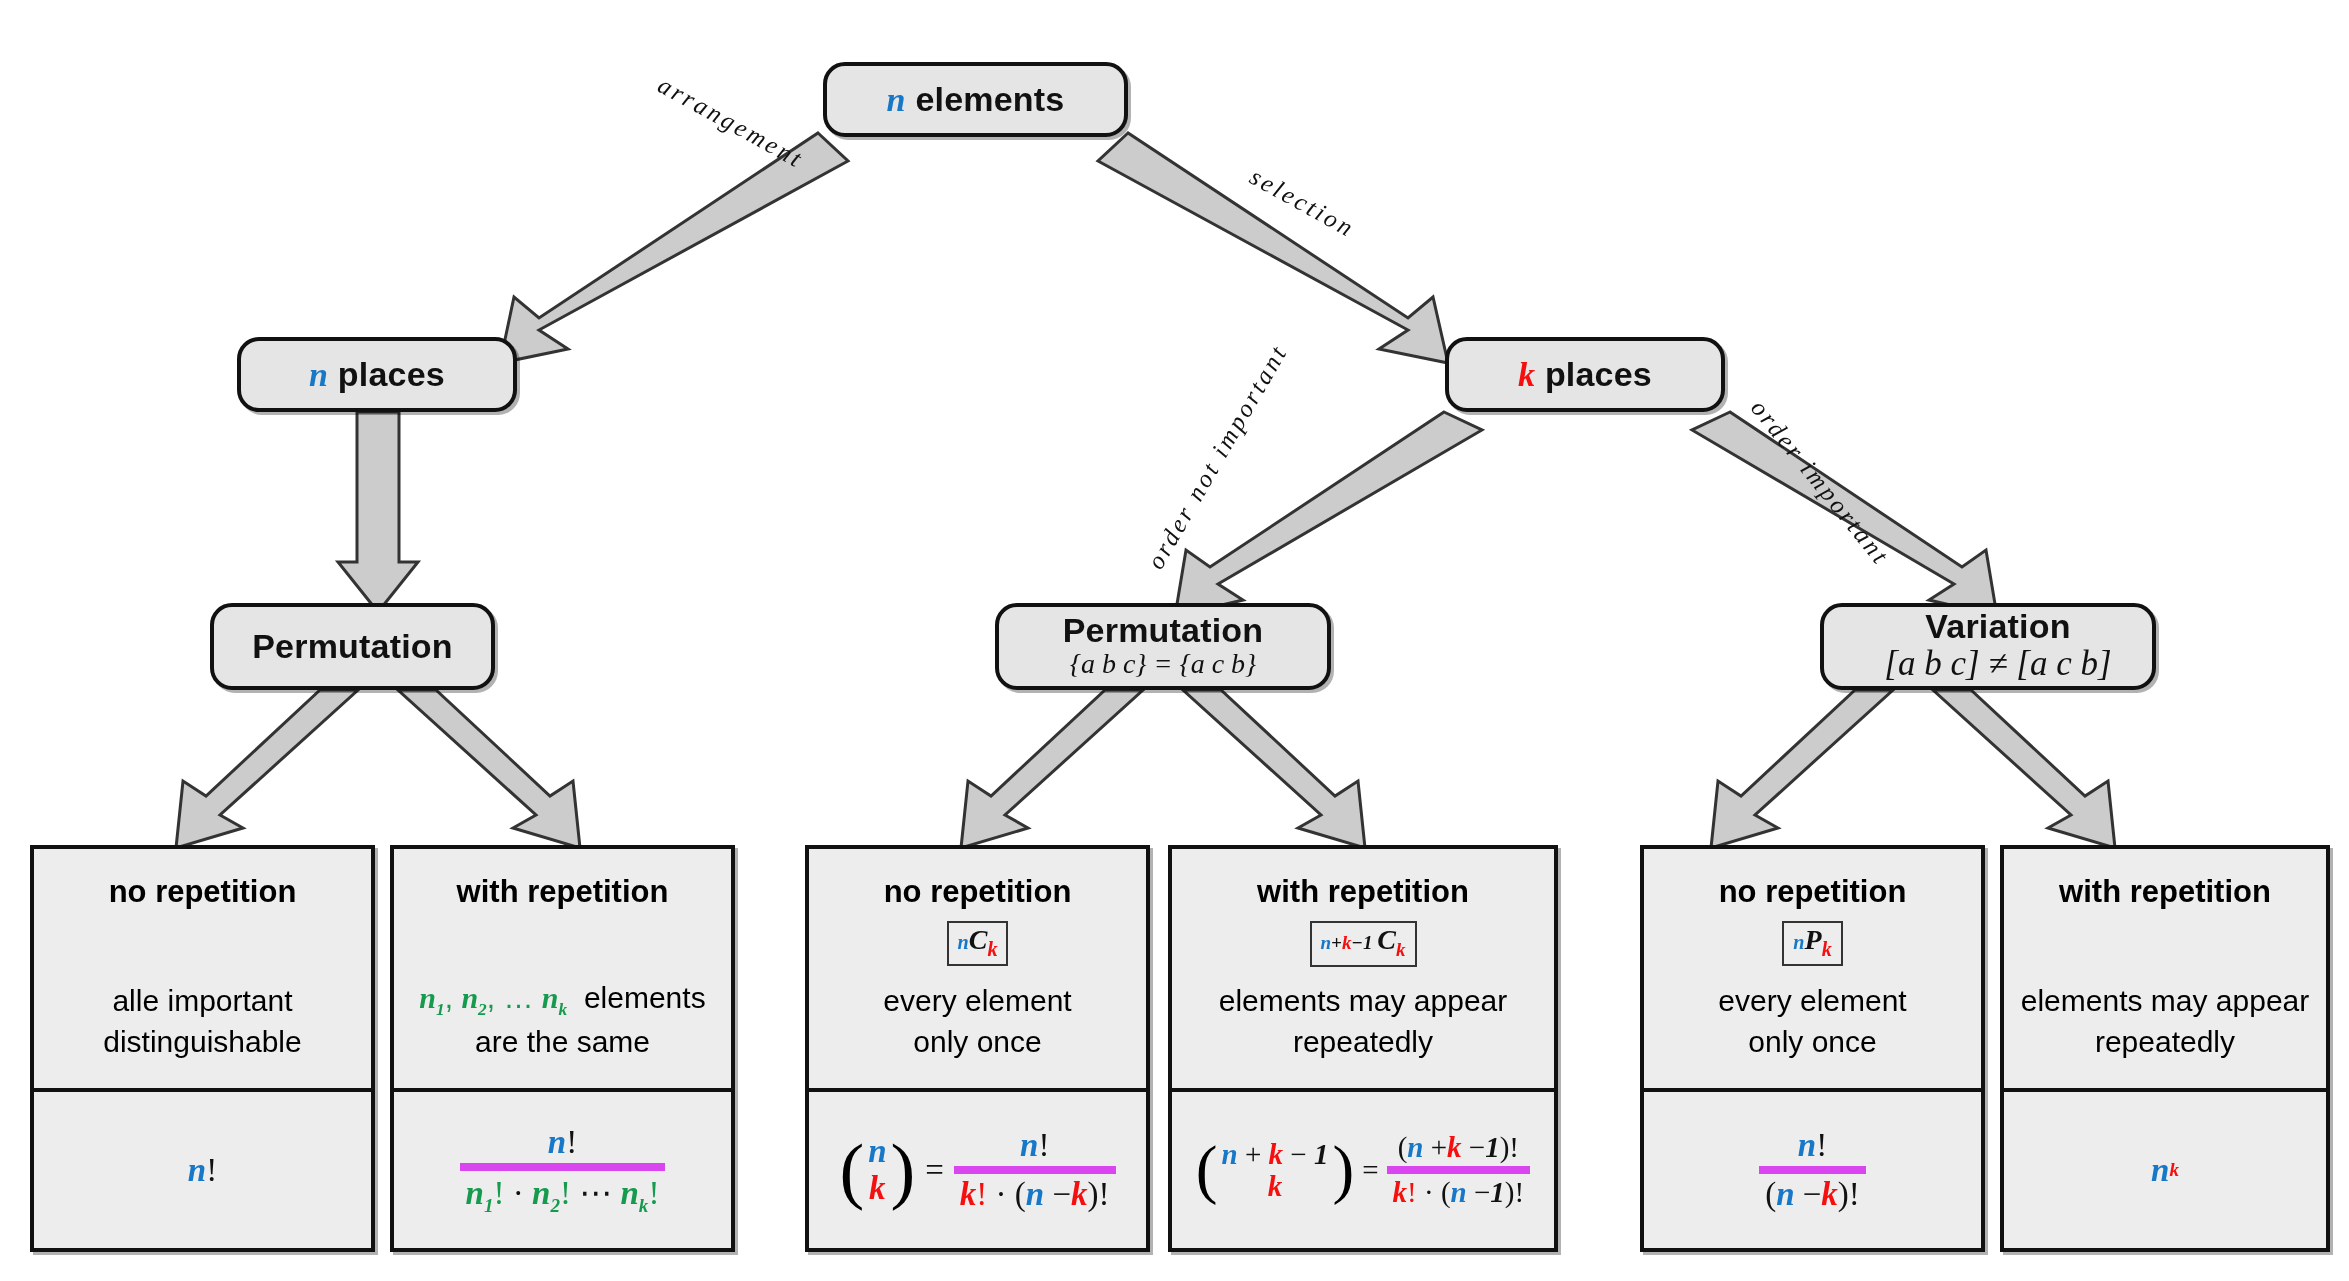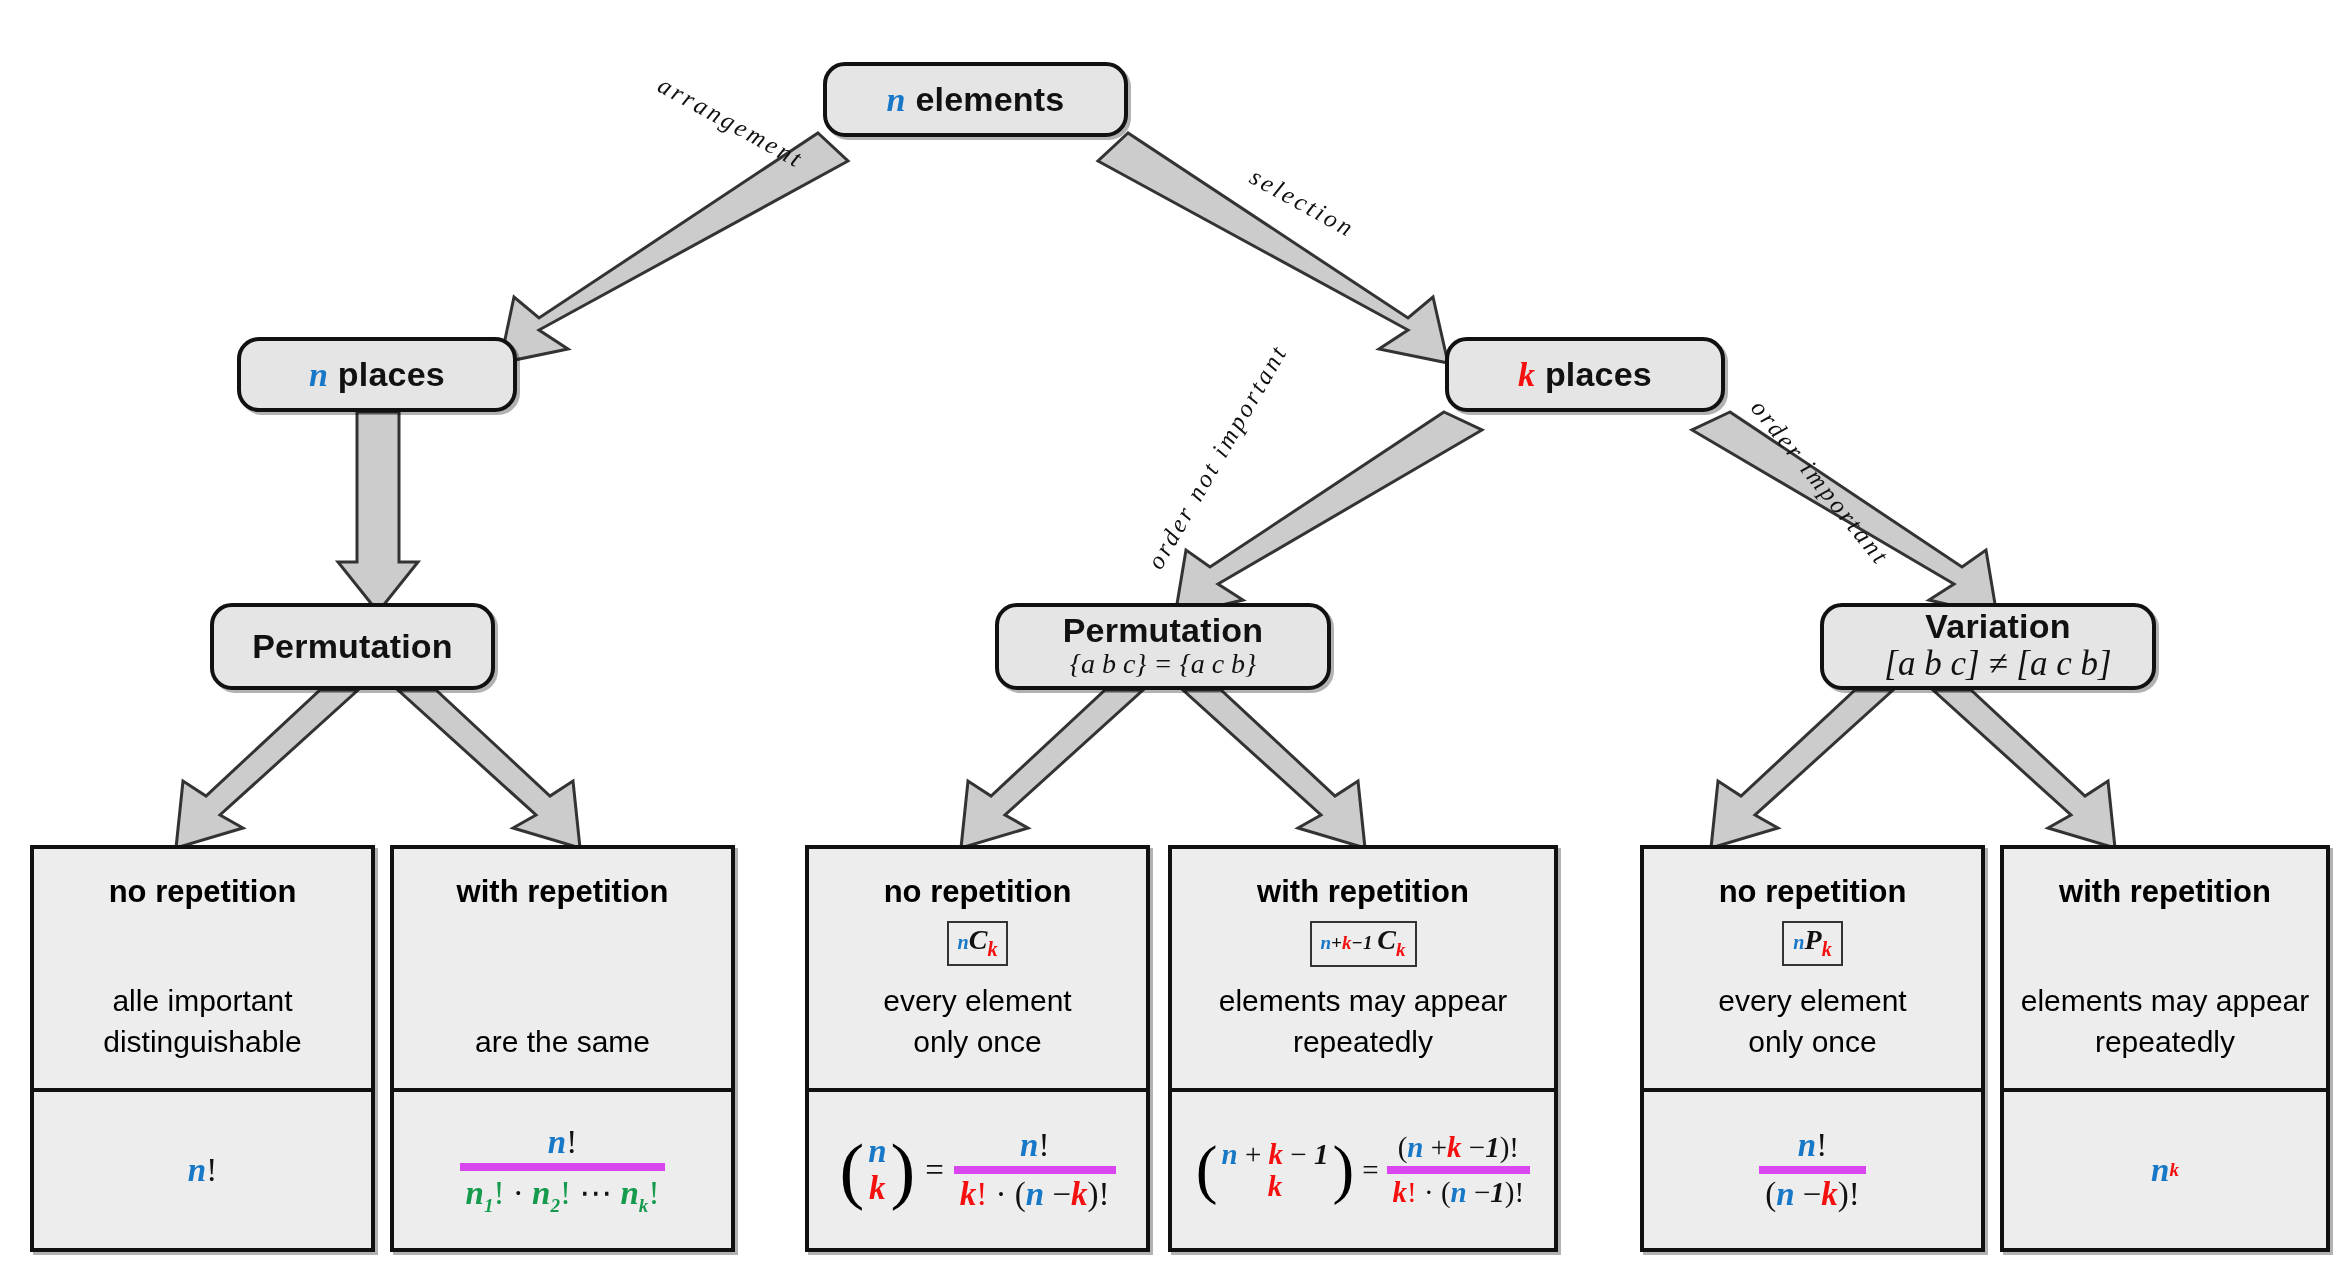--- a/index.html
+++ b/index.html
@@ -213,20 +213,28 @@
     <div class="leaf-formula">
       <span class="mi blue">n</span>
         <span class="blk">!</span>
     </div>
   </div>
 
   <div class="leaf" style="left:390px; top:845px; width:345px; height:407px;">
     <div class="leaf-top">
       <div class="leaf-head">with repetition</div>
       <div class="leaf-desc">
+        <div>
+          <span class="mi green">n<sub class="s">1</sub></span><span class="green">,</span>
+          <span class="mi green">n<sub class="s">2</sub></span><span class="green">,</span>
+          <span class="green">…</span>
+          <span class="mi green">n<sub class="s">k</sub></span>
+          
+          <span>&nbsp;elements</span>
+        </div>
         <div>are the same</div>
       </div>
     </div>
     <div class="leaf-formula">
       <span class="frac">
         <span class="num"><span class="mi blue">n</span><span class="blk">!</span></span>
         <span class="den">
           <span class="mi green">n<sub class="s">1</sub></span><span class="green">!</span>
           <span class="blk">·</span>
           <span class="mi green">n<sub class="s">2</sub></span><span class="green">!</span>

